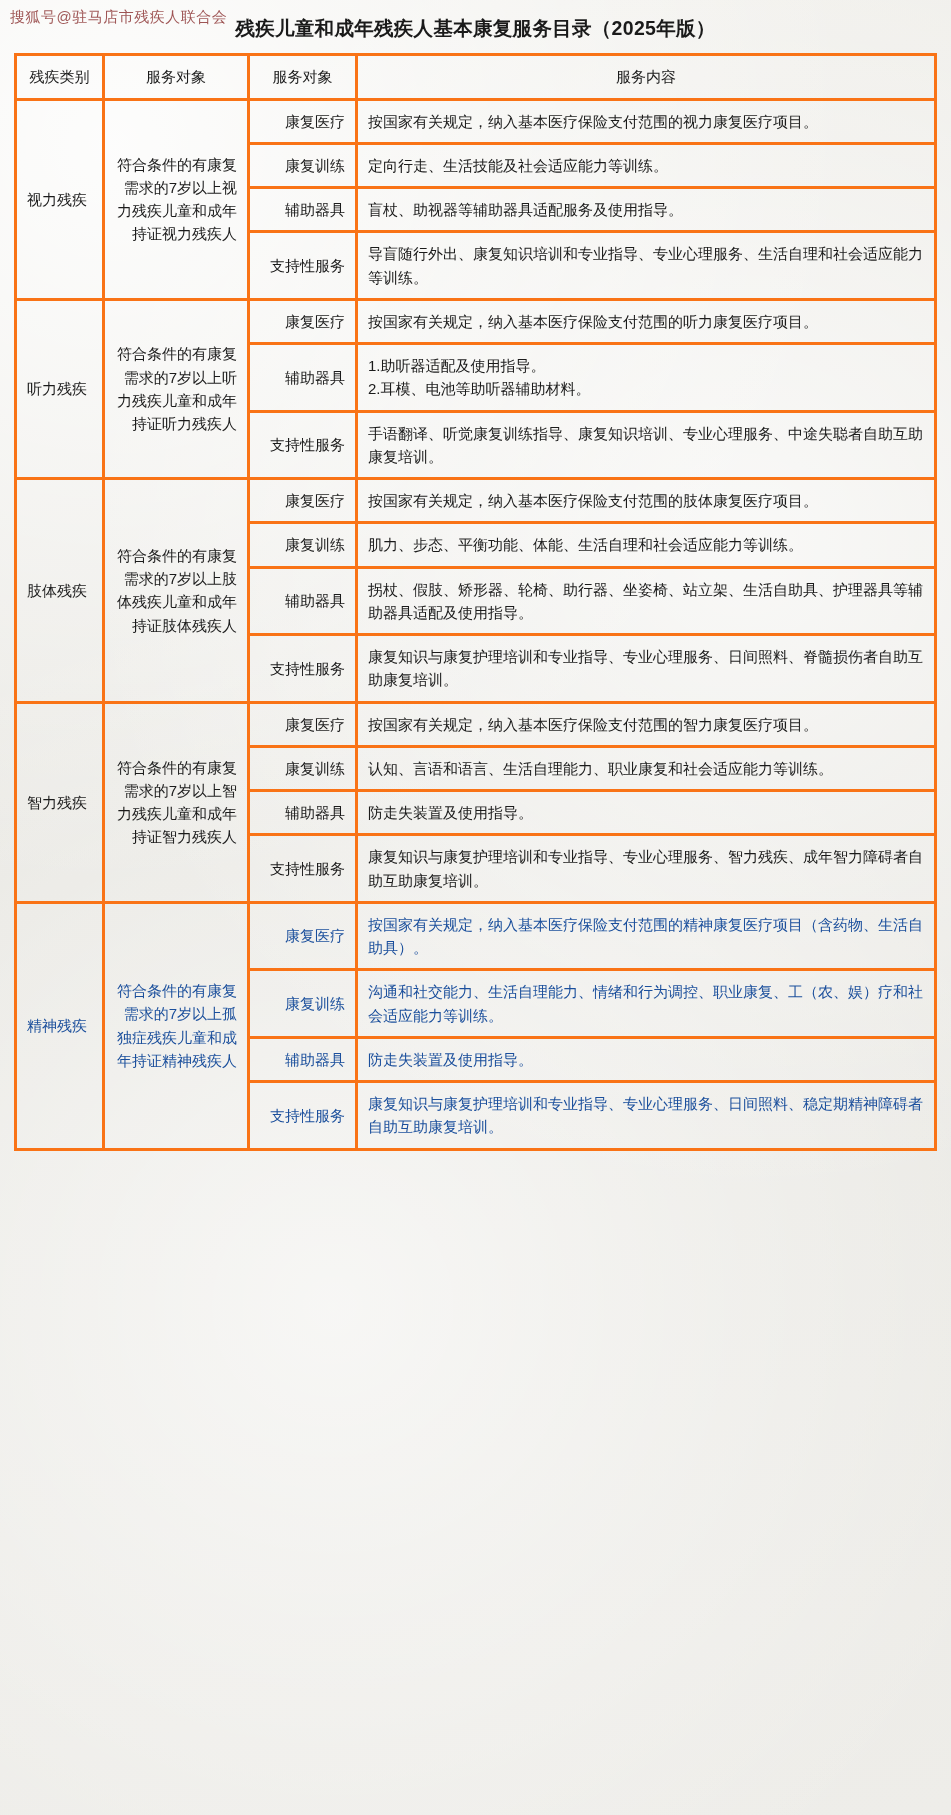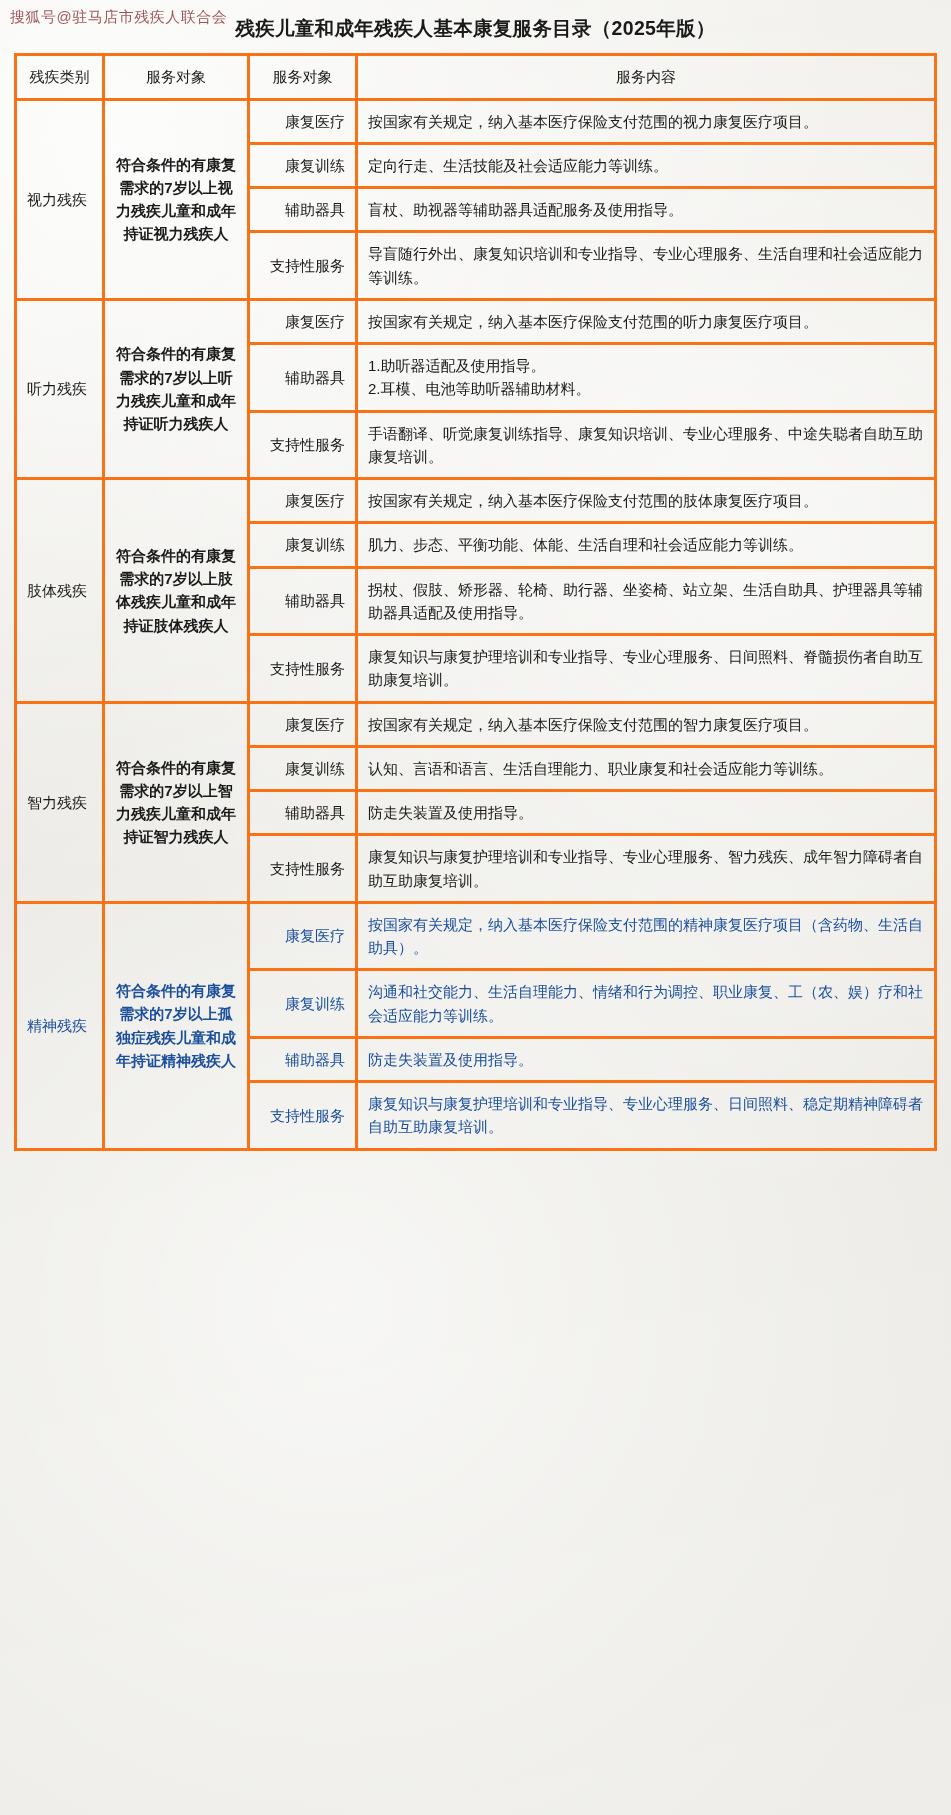--- a/index.html
+++ b/index.html
@@ -74,24 +74,23 @@
   col.c1 { width: 88px; }
   col.c2 { width: 145px; }
   col.c3 { width: 108px; }
   col.c4 { width: auto; }
 
   td.cat {
     font-size: 16px;
     line-height: 1.6;
   }
   td.subject {
-    text-align: center;
+    text-align: right;
     font-size: 15px;
     line-height: 2.0;
-    font-weight: bold;
   }
   td.item {
     text-align: right;
     font-size: 15px;
     line-height: 1.6;
   }
   td.content {
     text-align: left;
     font-size: 15px;
     line-height: 1.65;

